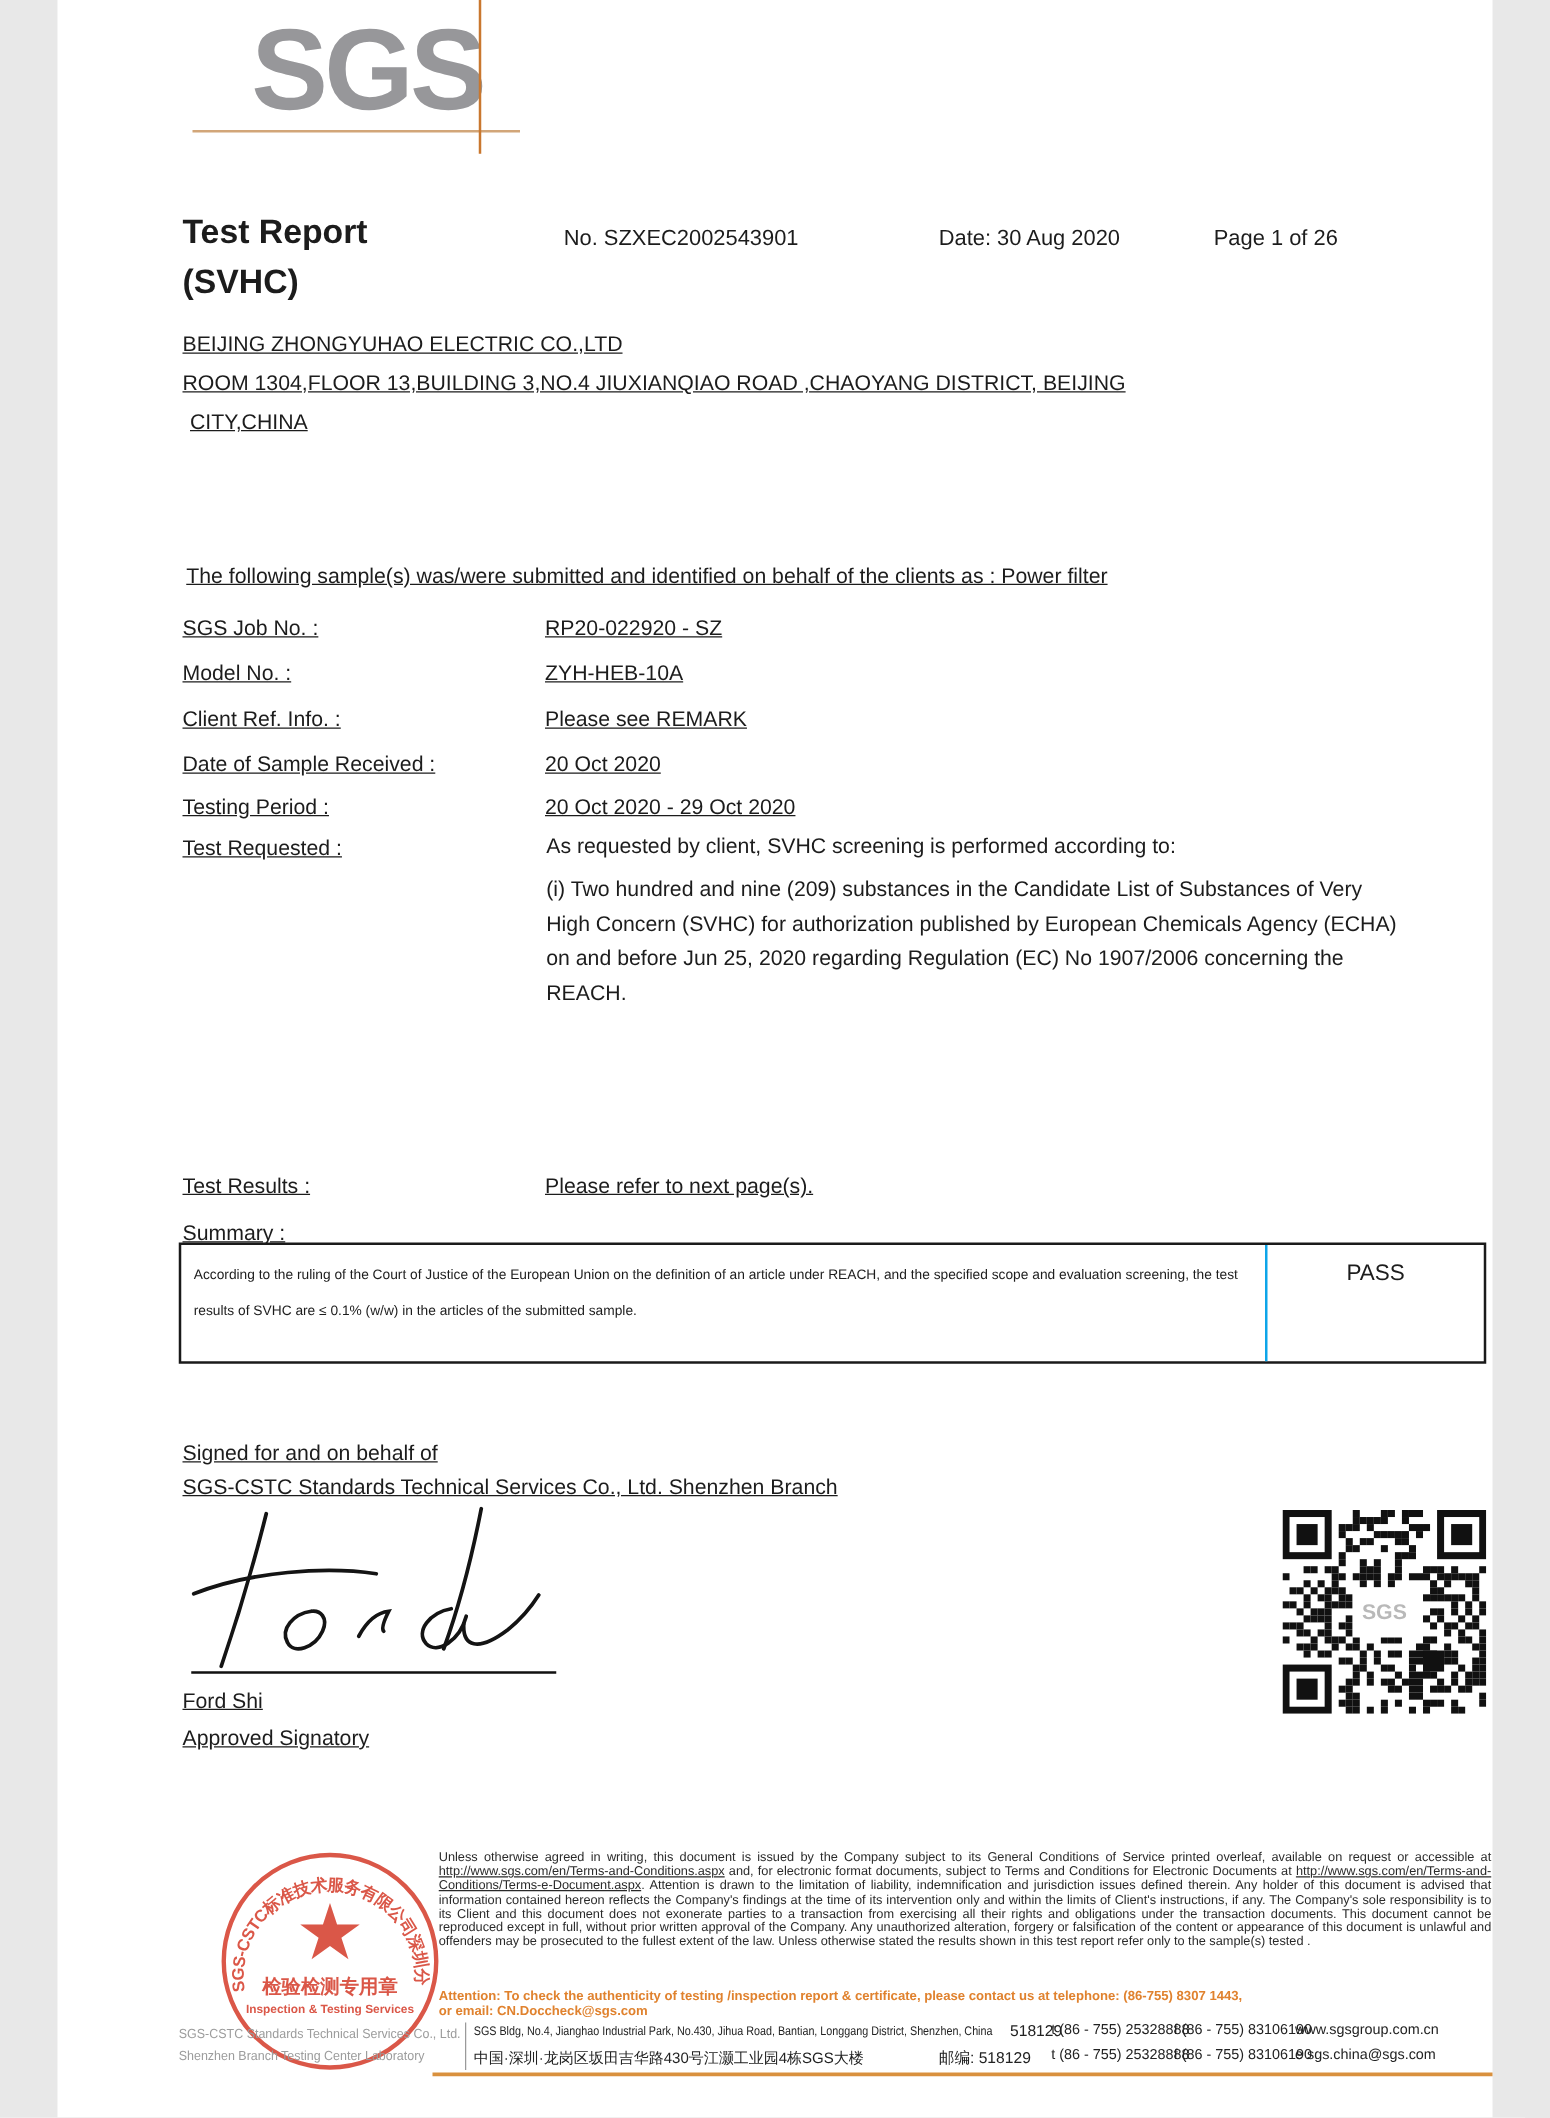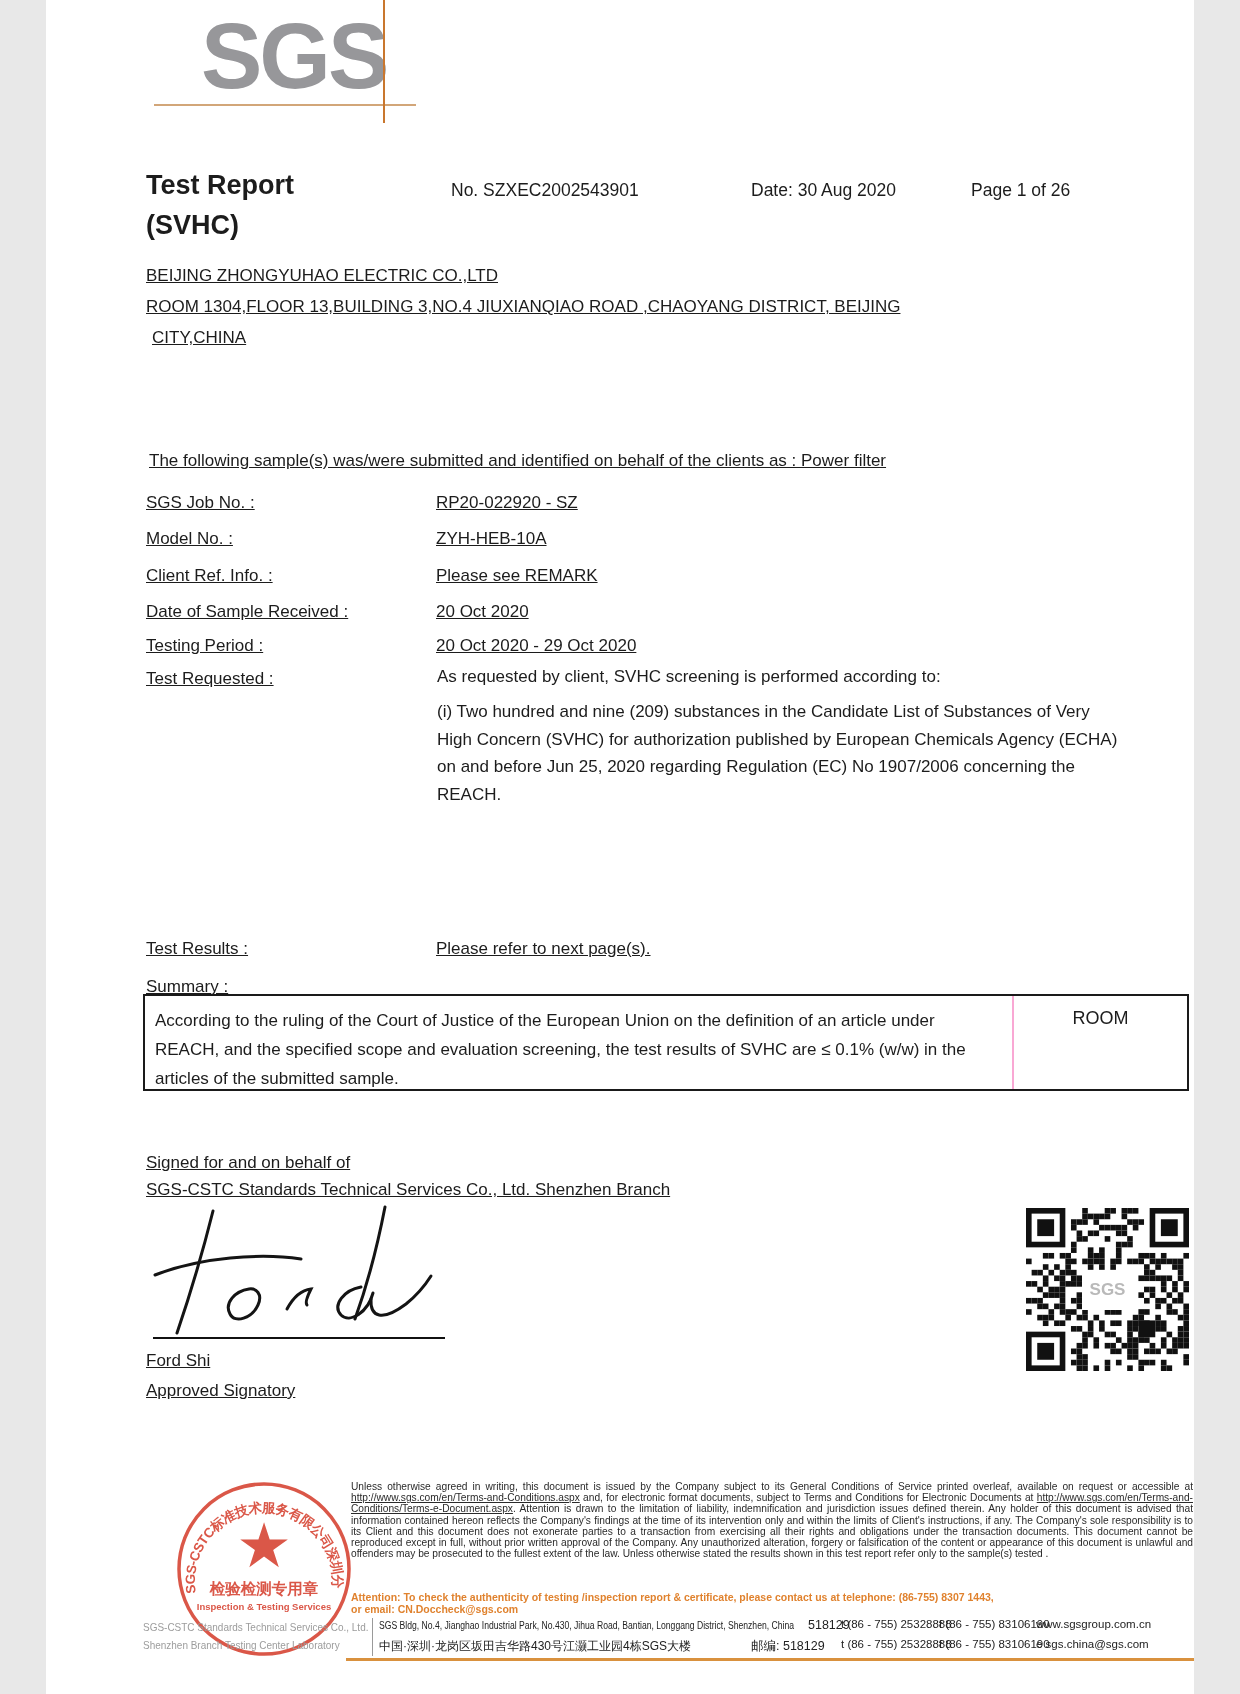--- a/index.html
+++ b/index.html
@@ -13,21 +13,21 @@
   .logo-text{font-size:92px;font-weight:bold;color:#97979a;letter-spacing:-3px;line-height:1;}
   .logo-hline{background:#d2a679;height:2px;}
   .logo-vline{background:#c9772e;width:2px;}
   
   .title{font-size:27px;font-weight:bold;line-height:1;}
   .meta{font-size:17.5px;}
   .body-text{font-size:17px;line-height:1.25;text-decoration:underline;}
   .para{font-size:17px;line-height:27.5px;}
   
   .sum-table{border:2px solid #1a1a1a;display:flex;}
-  .sum-left{width:845px;border-right:2px solid #f9a8d4;padding:10px 12px 8px 10px;font-size:17px;line-height:29px;}
+  .sum-left{width:845px;border-right:2px solid #0ea5e9;padding:10px 12px 8px 10px;font-size:11px;line-height:29px;}
   .sum-right{flex:1;text-align:center;padding-top:12px;font-size:18px;}
   
   .sig-line{background:#111;height:2px;}
   
   .disclaimer{font-size:10.2px;line-height:11.2px;text-align:justify;color:#2a2a2a;}
   .attention{font-size:10.5px;font-weight:bold;color:#e0822e;line-height:11px;}
   .foot-gray{font-size:10.5px;color:#9c9c9c;transform:scaleX(.95);transform-origin:left;white-space:nowrap;}
   .addr-en{font-size:10px;transform:scaleX(.86);transform-origin:left;white-space:nowrap;color:#222;}
   .addr-cn{font-size:12px;white-space:nowrap;color:#222;}
   .contact{font-size:11.5px;white-space:nowrap;color:#222;}
@@ -83,21 +83,21 @@
   <div class="abs body-text" style="left:100px;top:668px;">Test Requested :</div>
   <div class="abs para" style="left:391px;top:663px;width:692px;">As requested by client, SVHC screening is performed according to:</div>
   <div class="abs para" style="left:391px;top:698px;width:692px;">(i) Two hundred and nine (209) substances in the Candidate List of Substances of Very High Concern (SVHC) for authorization published by European Chemicals Agency (ECHA) on and before Jun 25, 2020 regarding Regulation (EC) No 1907/2006 concerning the REACH.</div>
 
   <div class="abs body-text" style="left:100px;top:938px;">Test Results :</div>
   <div class="abs body-text" style="left:390px;top:938px;">Please refer to next page(s).</div>
 
   <div class="abs body-text" style="left:100px;top:976px;">Summary :</div>
   <div class="abs sum-table" style="left:97px;top:994px;width:1046px;height:97px;box-sizing:border-box;">
     <div class="sum-left">According to the ruling of the Court of Justice of the European Union on the definition of an article under REACH, and the specified scope and evaluation screening, the test results of SVHC are ≤ 0.1% (w/w) in the articles of the submitted sample.</div>
-    <div class="sum-right">ROOM</div>
+    <div class="sum-right">PASS</div>
   </div>
 
   <div class="abs body-text" style="left:100px;top:1152px;">Signed for and on behalf of</div>
   <div class="abs body-text" style="left:100px;top:1179px;">SGS-CSTC Standards Technical Services Co., Ltd. Shenzhen Branch</div>
 
   <div class="abs" style="left:103px;top:1203px;">
     <svg width="300" height="132" viewBox="0 0 300 132" fill="none" stroke="#141414" stroke-width="3" stroke-linecap="round">
       <path d="M64,8 C56,40 43,86 28,130"></path>
       <path d="M6,72 C52,54 112,50 152,56"></path>
       <path d="M100,86 c-14,2 -25,14 -19,25 c5,10 22,4 28,-9 c5,-11 -2,-17 -9,-16"></path>

